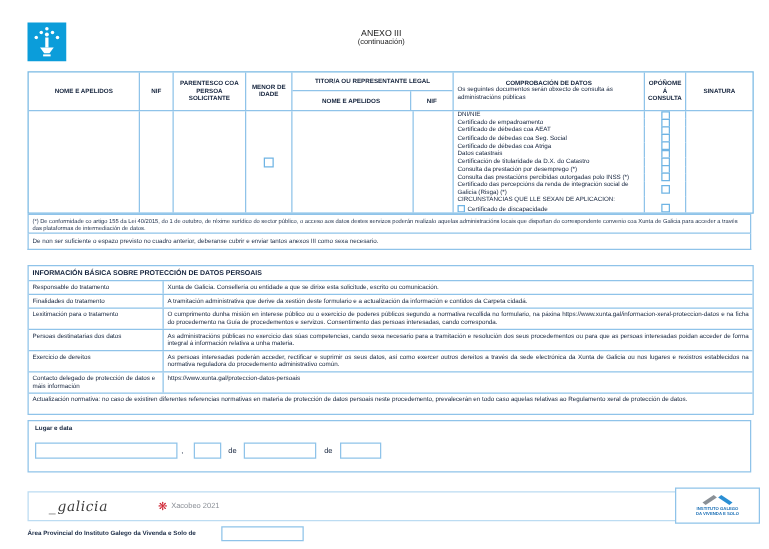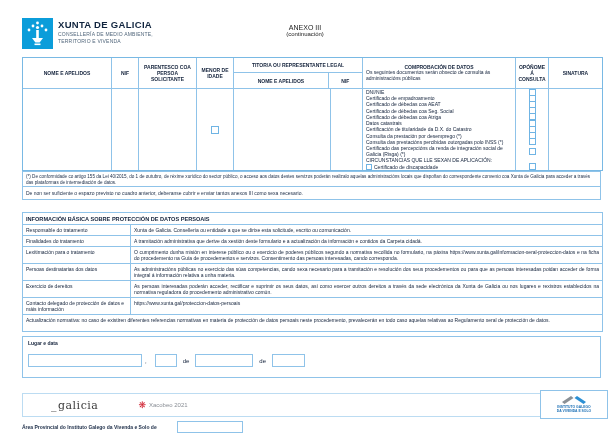--- a/index.html
+++ b/index.html
@@ -56,21 +56,21 @@
   .sigbox{position:absolute;left:22px;top:336px;width:579px;height:42px;border:1px solid #8fc3e9;box-sizing:border-box;}
   .siglabel{font-size:5px;font-weight:bold;margin:3px 0 0 5px;}
   .sigrow{display:flex;align-items:flex-end;margin:8px 0 0 5px;font-size:6px;}
   .field{border:1px solid #8fc3e9;height:13px;background:#fff;box-sizing:border-box;}
   .f-place{width:114px;} .f-day{width:22px;margin-left:8px;} .f-month{width:58px;margin-left:6px;} .f-year{width:33px;margin-left:6px;}
   .sep{margin-left:3px;margin-right:0;line-height:11px;}
   .sep2{margin-left:6px;line-height:11px;}
   
   .fstrip{position:absolute;left:22px;top:393px;width:579px;height:24px;border:1px solid #bcdcf2;
           box-sizing:border-box;display:flex;align-items:center;}
-  .galicia{font-family:"DejaVu Serif",serif;font-size:11px;color:#3c3c3c;margin-left:28px;letter-spacing:.5px;}
+  .galicia{font-family:"DejaVu Serif",serif;font-style:italic;font-size:11px;color:#3c3c3c;margin-left:16px;letter-spacing:.5px;}
   .galicia::before{content:"_";margin-right:1px;}
   .xacobeo{display:flex;align-items:center;margin-left:40px;}
   .shell{color:#cf1f2e;font-size:9px;margin-right:3px;}
   .xacobeo-t{font-size:6px;color:#8a8f96;}
   .igvs{position:absolute;left:540px;top:390px;width:68px;height:29px;border:1px solid #8fc3e9;
         box-sizing:border-box;display:flex;flex-direction:column;align-items:center;justify-content:center;background:#fff;}
   .igvs-text{font-size:3.4px;color:#1b6fb5;font-weight:bold;text-align:center;line-height:3.8px;margin-top:1px;}
   
   .bottomline{position:absolute;left:22px;top:421px;display:flex;align-items:center;}
   .bottom-label{font-size:5px;font-weight:bold;color:#1b2c47;}
@@ -87,25 +87,20 @@
       <circle cx="11" cy="8" r="1.4" fill="#fff"></circle>
       <circle cx="20" cy="8" r="1.4" fill="#fff"></circle>
       <circle cx="15.5" cy="9.5" r="1.6" fill="#fff"></circle>
       <circle cx="7" cy="12" r="1.4" fill="#fff"></circle>
       <circle cx="24" cy="12" r="1.4" fill="#fff"></circle>
       <rect x="14.2" y="12" width="2.6" height="8" fill="#fff"></rect>
       <path d="M10 20 h11 l-3.4 4.5 h-4.2 Z" fill="#fff"></path>
       <rect x="12.5" y="25.5" width="6" height="1.6" fill="#fff"></rect>
     </svg>
   </div>
-  <div class="hdr-text">
-    <div class="hdr-title">XUNTA DE GALICIA</div>
-    <div class="hdr-sub">CONSELLERÍA DE MEDIO AMBIENTE,</div>
-    <div class="hdr-sub">TERRITORIO E VIVENDA</div>
-  </div>
   <div class="annex">
     <div class="annex-t">ANEXO III</div>
     <div class="annex-s">(continuación)</div>
   </div>
 
   <div class="mtable">
     <div class="mhead">
       <div class="cell hcell" style="width:89px">NOME E APELIDOS</div>
       <div class="cell hcell" style="width:27px">NIF</div>
       <div class="cell hcell" style="width:58px">PARENTESCO COA PERSOA SOLICITANTE</div>

